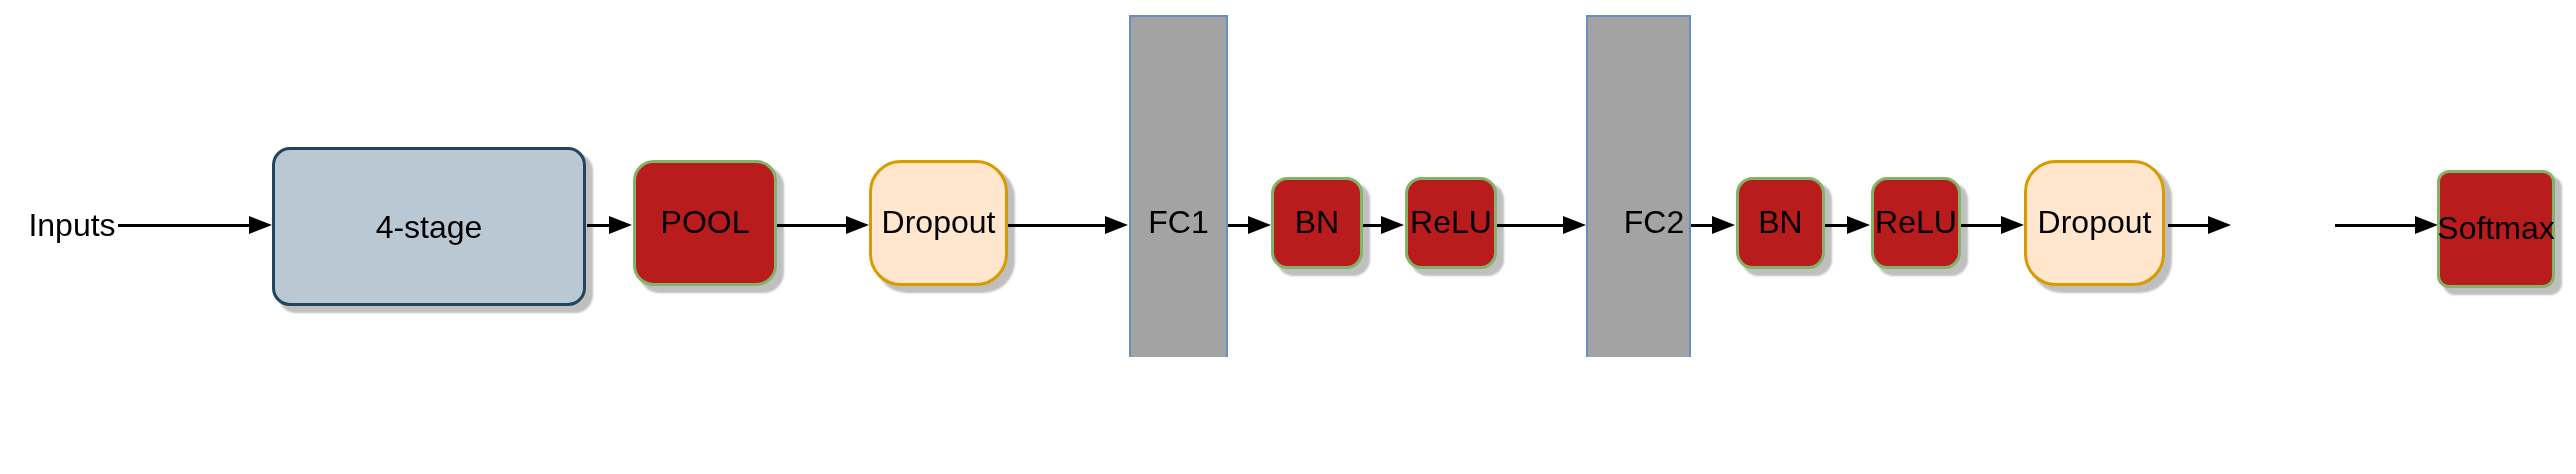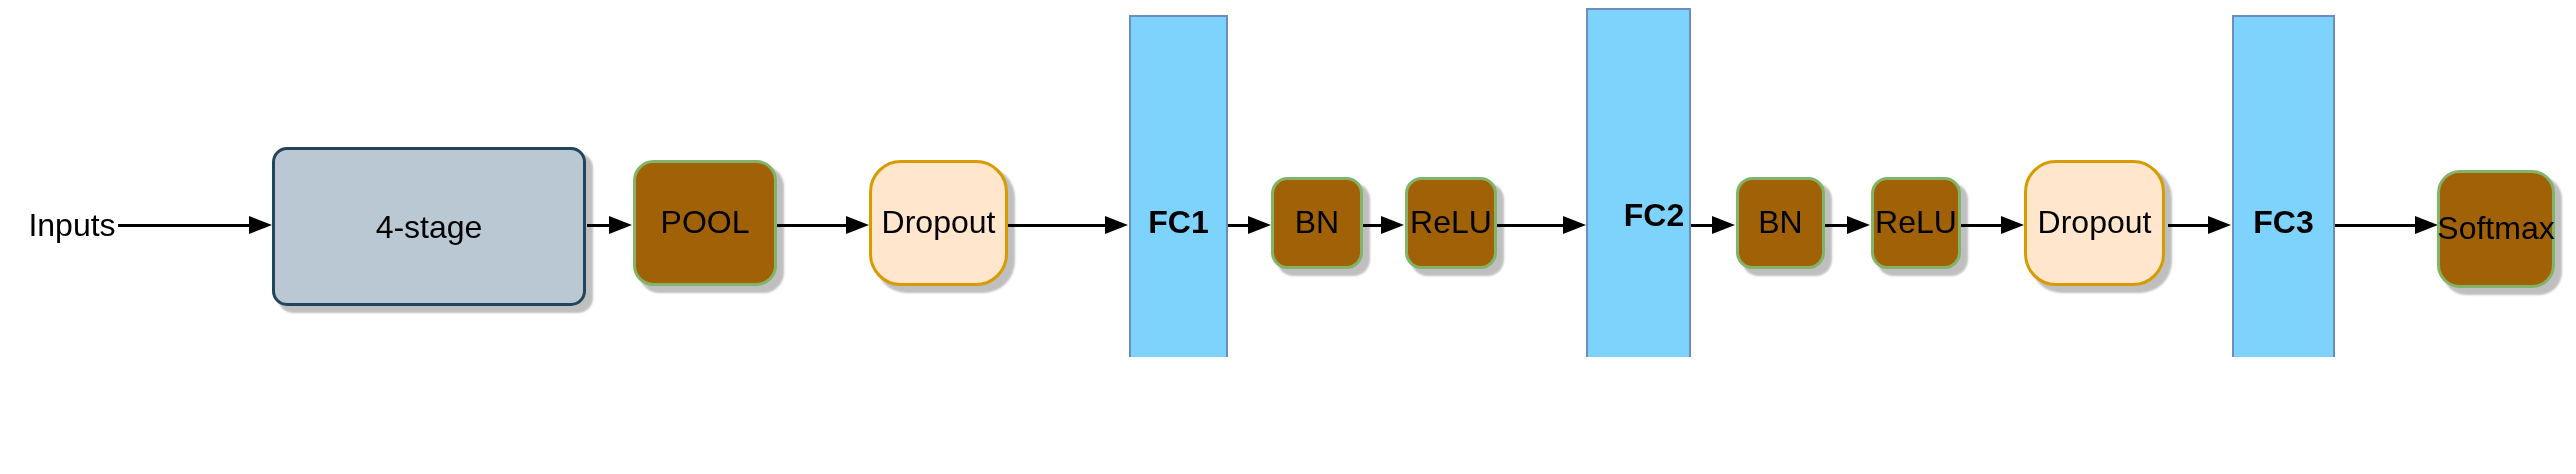--- a/index.html
+++ b/index.html
@@ -23,34 +23,33 @@
     white-space:nowrap;
   }
   .shadow{ box-shadow:6.2px 6.9px 2.1px rgba(0,0,0,0.25); }
   .cnn{
     background:#bac8d3;
     border:3.4px solid #23445d;
     border-radius:18px;
   }
   .cnn .two-line span{ display:block; line-height:34px; }
   .green{
-    background:#a16207;
+    background:#b91c1c;
     border:3.4px solid #82b366;
     border-radius:18px;
   }
   .orange{
     background:#ffe6cc;
     border:3.4px solid #d79b00;
     border-radius:32px;
   }
   .fcbox{
-    background:#7dd3fc;
+    background:#a3a3a3;
     border:2.7px solid #6c8ebf;
     border-radius:0;
-    font-weight:bold;
   }
   .flow-label{
     position:absolute;
     display:flex;
     align-items:center;
     justify-content:center;
     font-size:32px;
   }
   .arrow{
     position:absolute;
@@ -82,42 +81,41 @@
   <div class="arrow" style="left:1008px;width:97px;"></div>
   <div class="arrow" style="left:1228px;width:20px;"></div>
   <div class="arrow" style="left:1363px;width:18.5px;"></div>
   <div class="arrow" style="left:1497px;width:66px;"></div>
   <div class="arrow" style="left:1691px;width:21px;"></div>
   <div class="arrow" style="left:1825px;width:22.6px;"></div>
   <div class="arrow" style="left:1961px;width:40px;"></div>
   <div class="arrow" style="left:2168px;width:40px;"></div>
   <div class="arrow" style="left:2335px;width:80px;"></div>
 
-  <div class="node cnn shadow" style="left:272px;top:147px;width:314px;height:159px;border-radius:15px;">
+  <div class="node cnn shadow" style="left:272px;top:147px;width:314px;height:159px;">
     <div class="two-line">
       <span>4-stage</span>
     </div>
   </div>
 
   <div class="node green shadow" style="left:633px;top:160px;width:144px;height:126px;border-radius:20.6px;">POOL</div>
 
   <div class="node orange shadow" style="left:869px;top:160px;width:139px;height:126px;">Dropout</div>
 
   <div class="node fcbox" style="left:1129px;top:15px;width:99px;height:416px;">FC1</div>
 
   <div class="node green shadow" style="left:1271px;top:177px;width:92px;height:92px;border-radius:16.5px;">BN</div>
 
   <div class="node green shadow" style="left:1405px;top:177px;width:92px;height:92px;border-radius:16.5px;">ReLU</div>
 
-  <div class="node fcbox" style="left:1586px;top:8px;width:105px;height:416px;padding-left:31px;">FC2</div>
+  <div class="node fcbox" style="left:1586px;top:15px;width:105px;height:416px;padding-left:31px;">FC2</div>
 
   <div class="node green shadow" style="left:1736px;top:177px;width:89px;height:92px;border-radius:16.5px;">BN</div>
 
   <div class="node green shadow" style="left:1871px;top:177px;width:90px;height:92px;border-radius:16.5px;">ReLU</div>
 
   <div class="node orange shadow" style="left:2024px;top:160px;width:141px;height:126px;">Dropout</div>
 
-  <div class="node fcbox" style="left:2232px;top:15px;width:103px;height:416px;">FC3</div>
 
-  <div class="node green shadow" style="left:2437px;top:170px;width:118px;height:118px;border-radius:23px;">Softmax</div>
+  <div class="node green shadow" style="left:2437px;top:170px;width:118px;height:118px;border-radius:12px;">Softmax</div>
 
 </div>
 
 
 </body></html>

